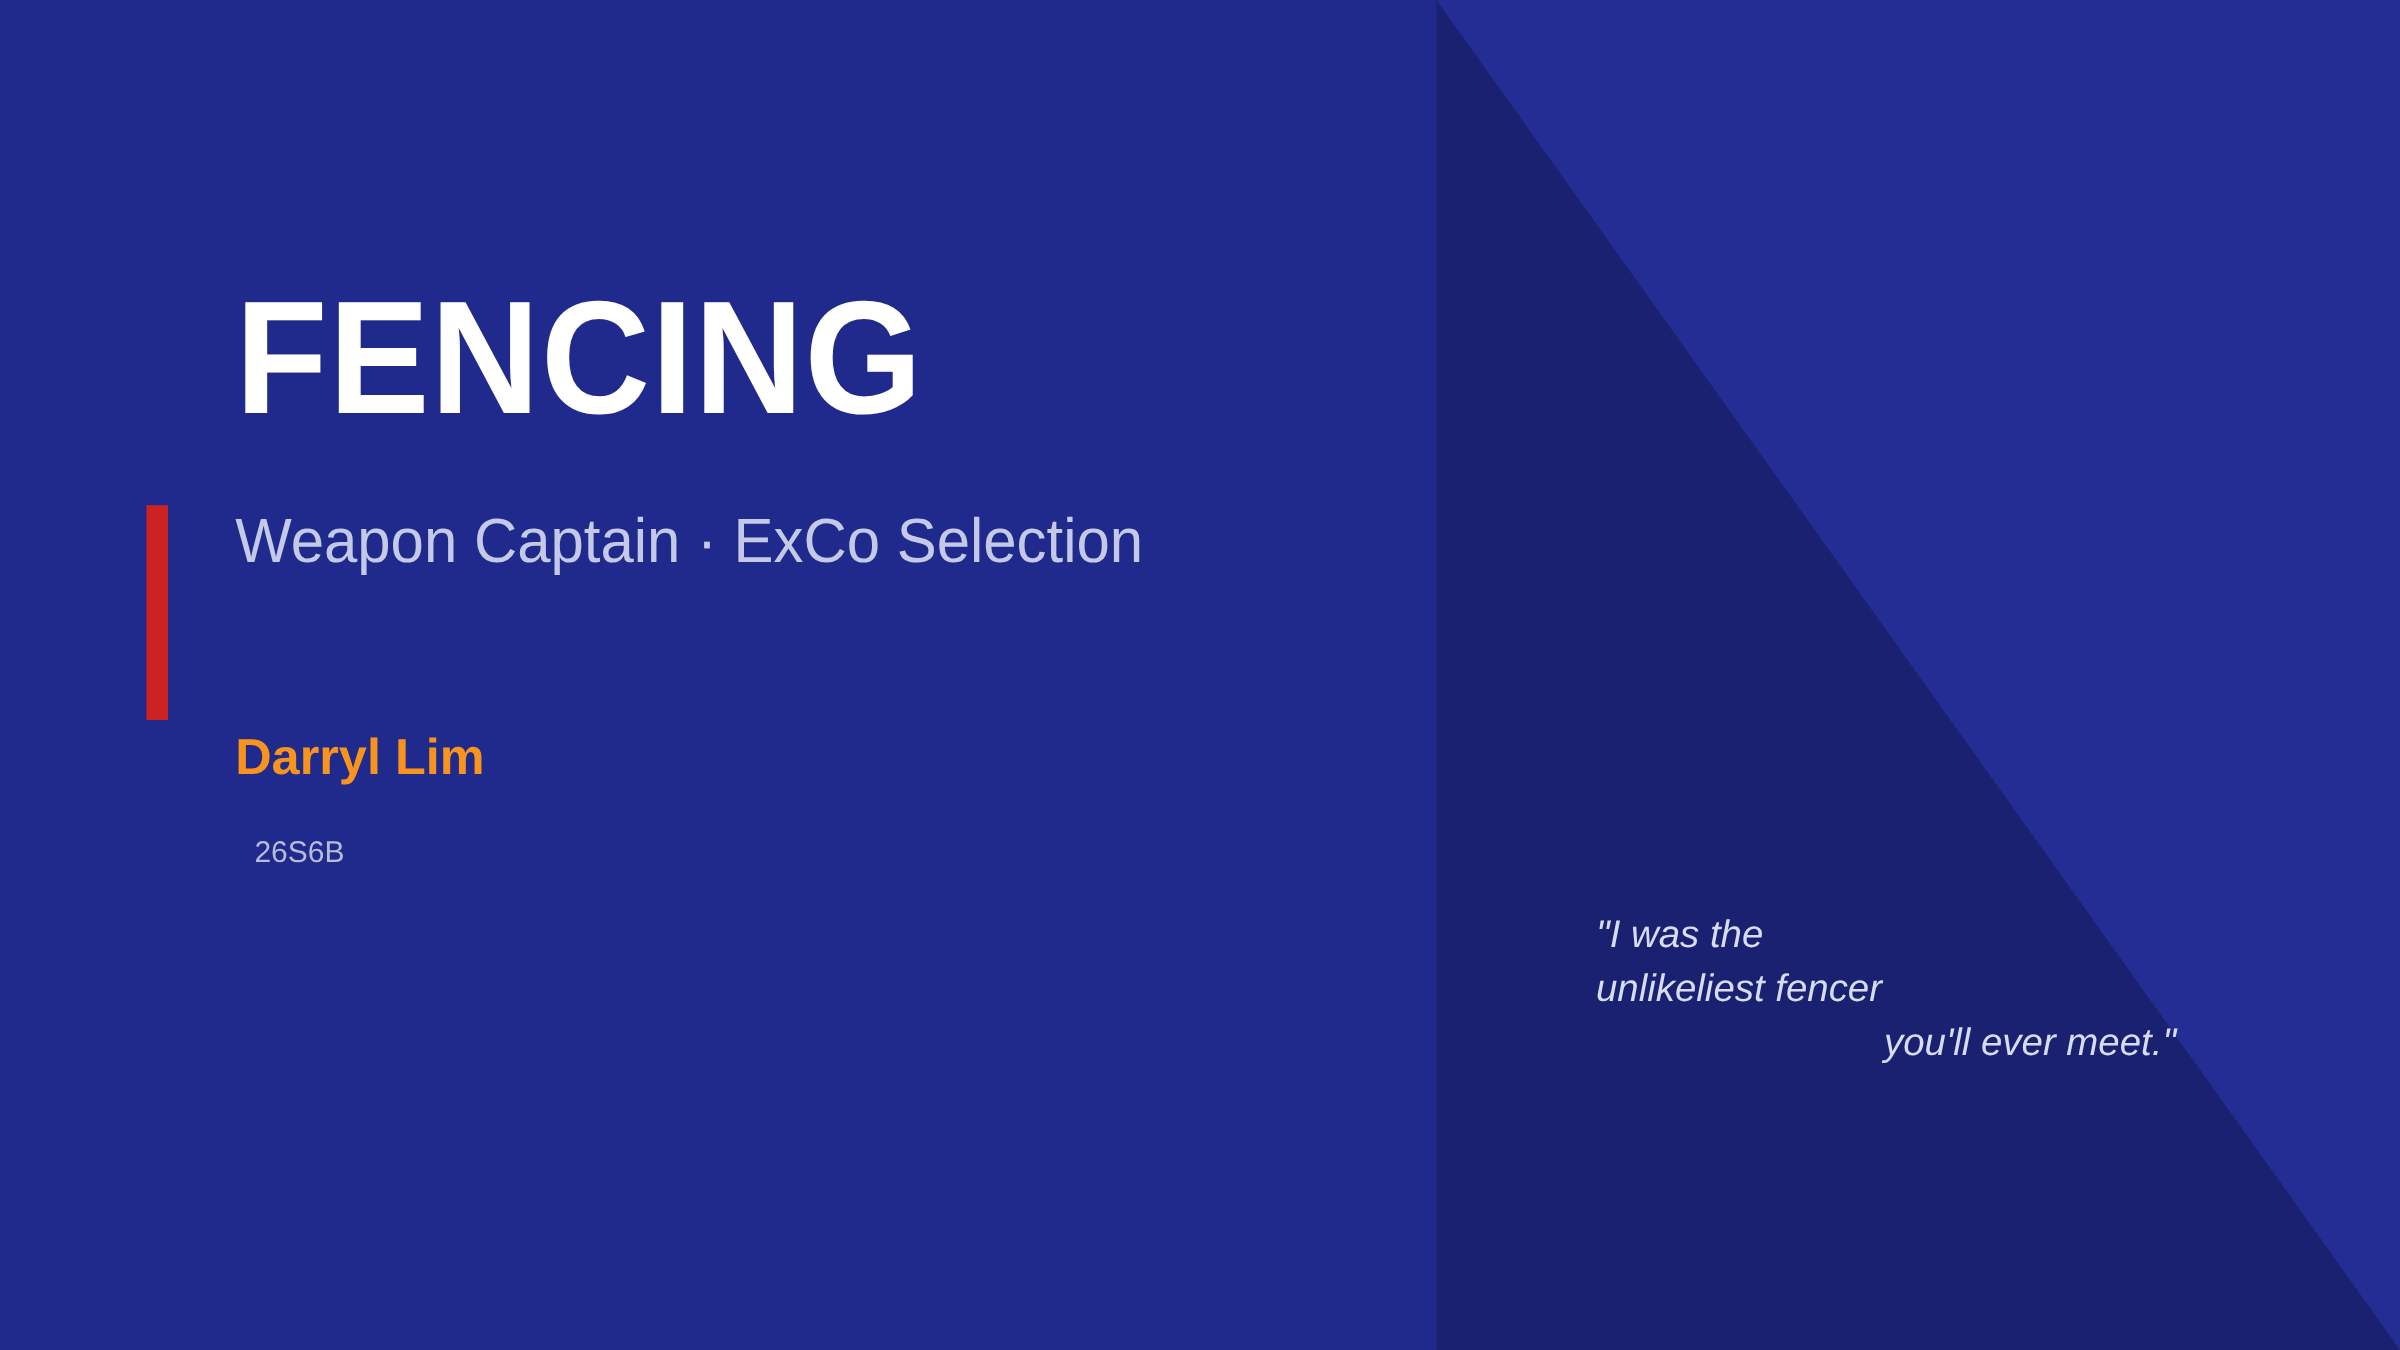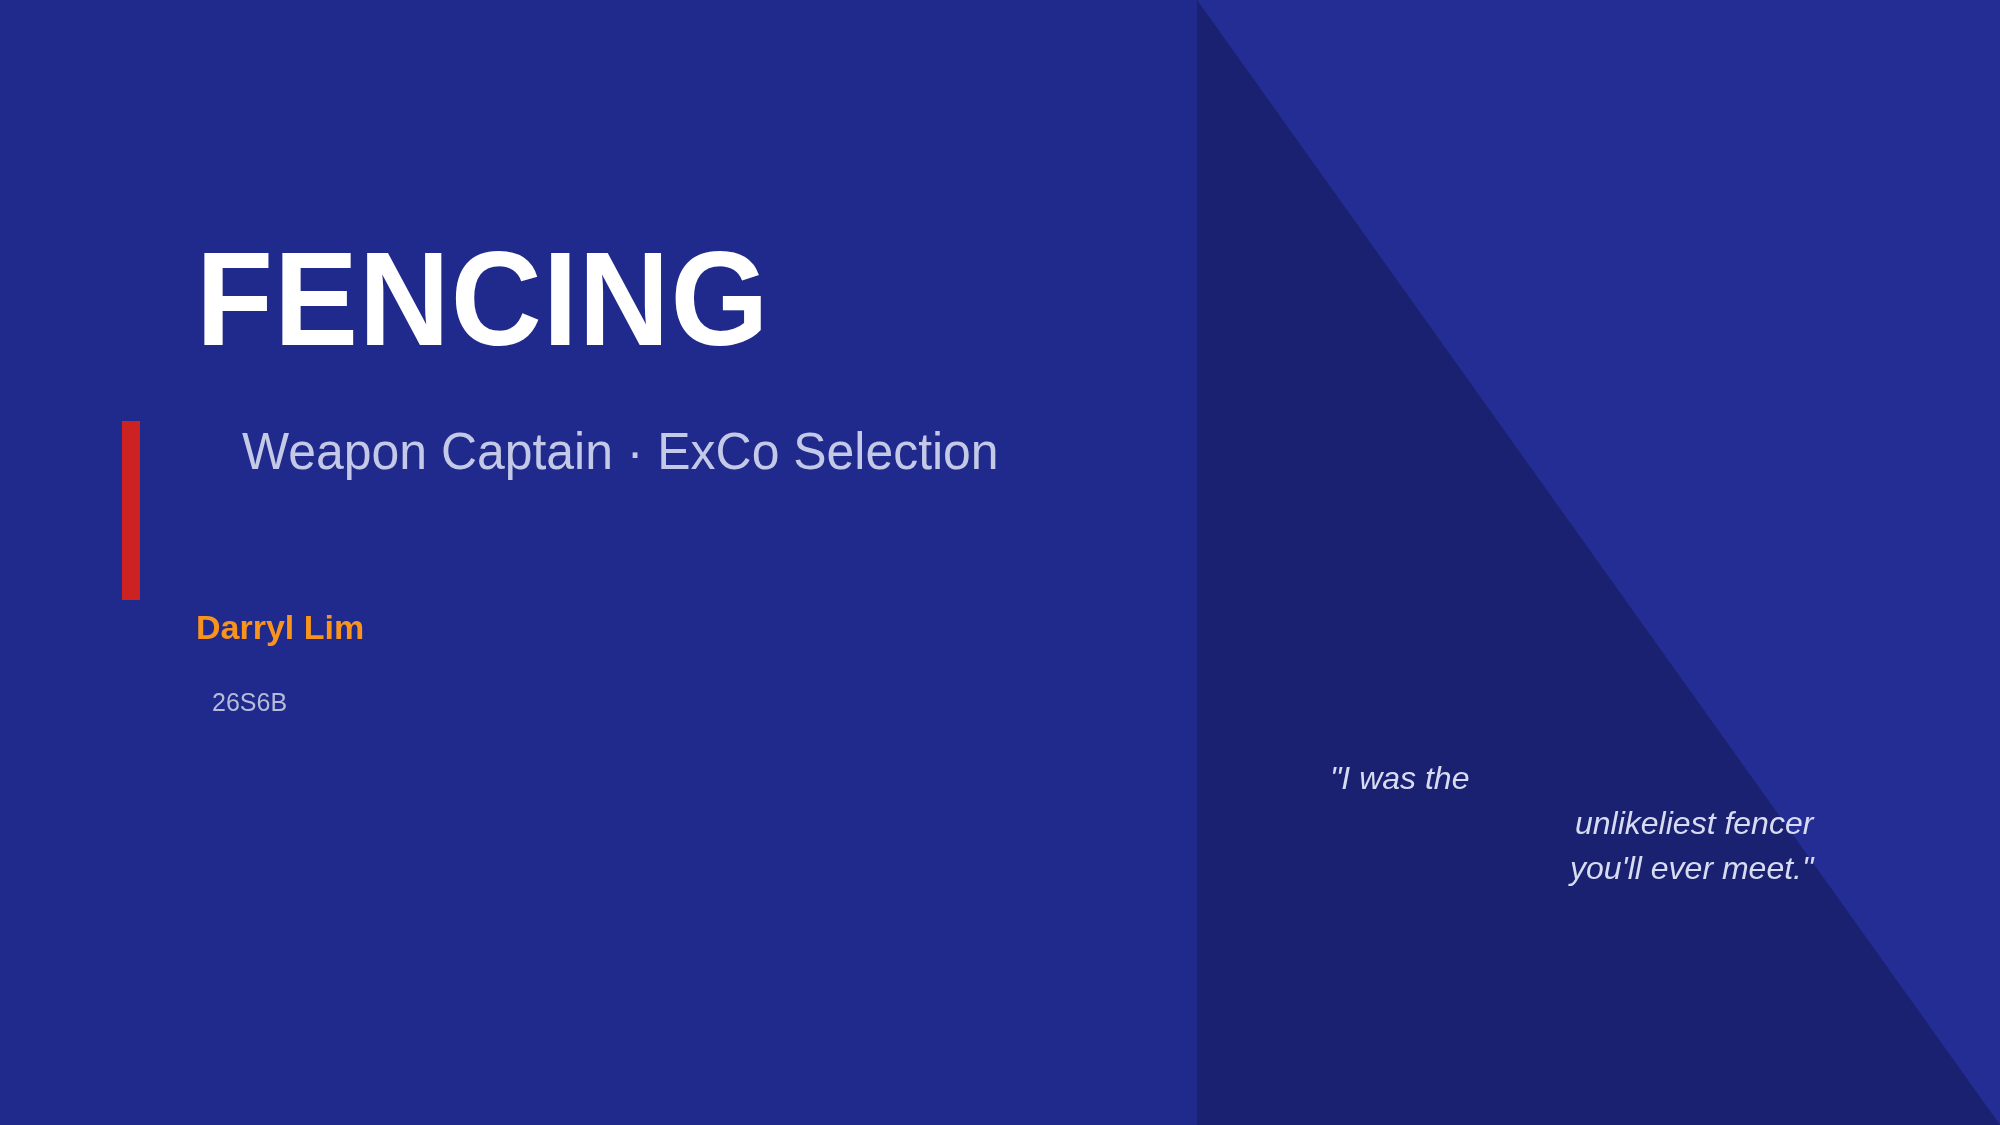--- a/index.html
+++ b/index.html
@@ -70,21 +70,20 @@
     white-space: nowrap;
   }
 
   
   .subtitle-row {
     position: absolute;
     left: 122px;
     top: 421px;
     display: flex;
     align-items: flex-start;
-    gap: 46px;
   }
   .accent-bar {
     width: 18px;
     height: 179px;
     background: #cc2222;
     flex: 0 0 auto;
   }
   .subtitle {
     margin: 0;
     margin-left: 56px;
@@ -101,21 +100,21 @@
   }
 
   
   .presenter-block {
     position: absolute;
     left: 196px;
     top: 610px;
   }
   .presenter-name {
     margin: 0;
-    font-size: 34px;
+    font-size: 42px;
     line-height: 1.0;
     font-weight: 700;
     color: #f8941d;
     white-space: nowrap;
   }
   .presenter-class {
     margin: 16px;
     margin-top: 46px;
     font-size: 25px;
     line-height: 1.0;
@@ -130,21 +129,21 @@
     left: 1330px;
     top: 756px;
     color: #d7dcf2;
     font-size: 32px;
     line-height: 45px;
     font-style: italic;
     font-weight: 400;
     white-space: nowrap;
   }
   .quote-line { display: block; }
-  .quote-line.indent-2 { padding-left: 0; text-align: right; }
+  .quote-line.indent-2 { padding-left: 0; }
   .quote-line.indent-3 { padding-left: 240px; }
 </style>
 </head>
 <body>
 
 <div class="slide">
 
   <div class="left-panel"></div>
 
   <div class="right-panel">

